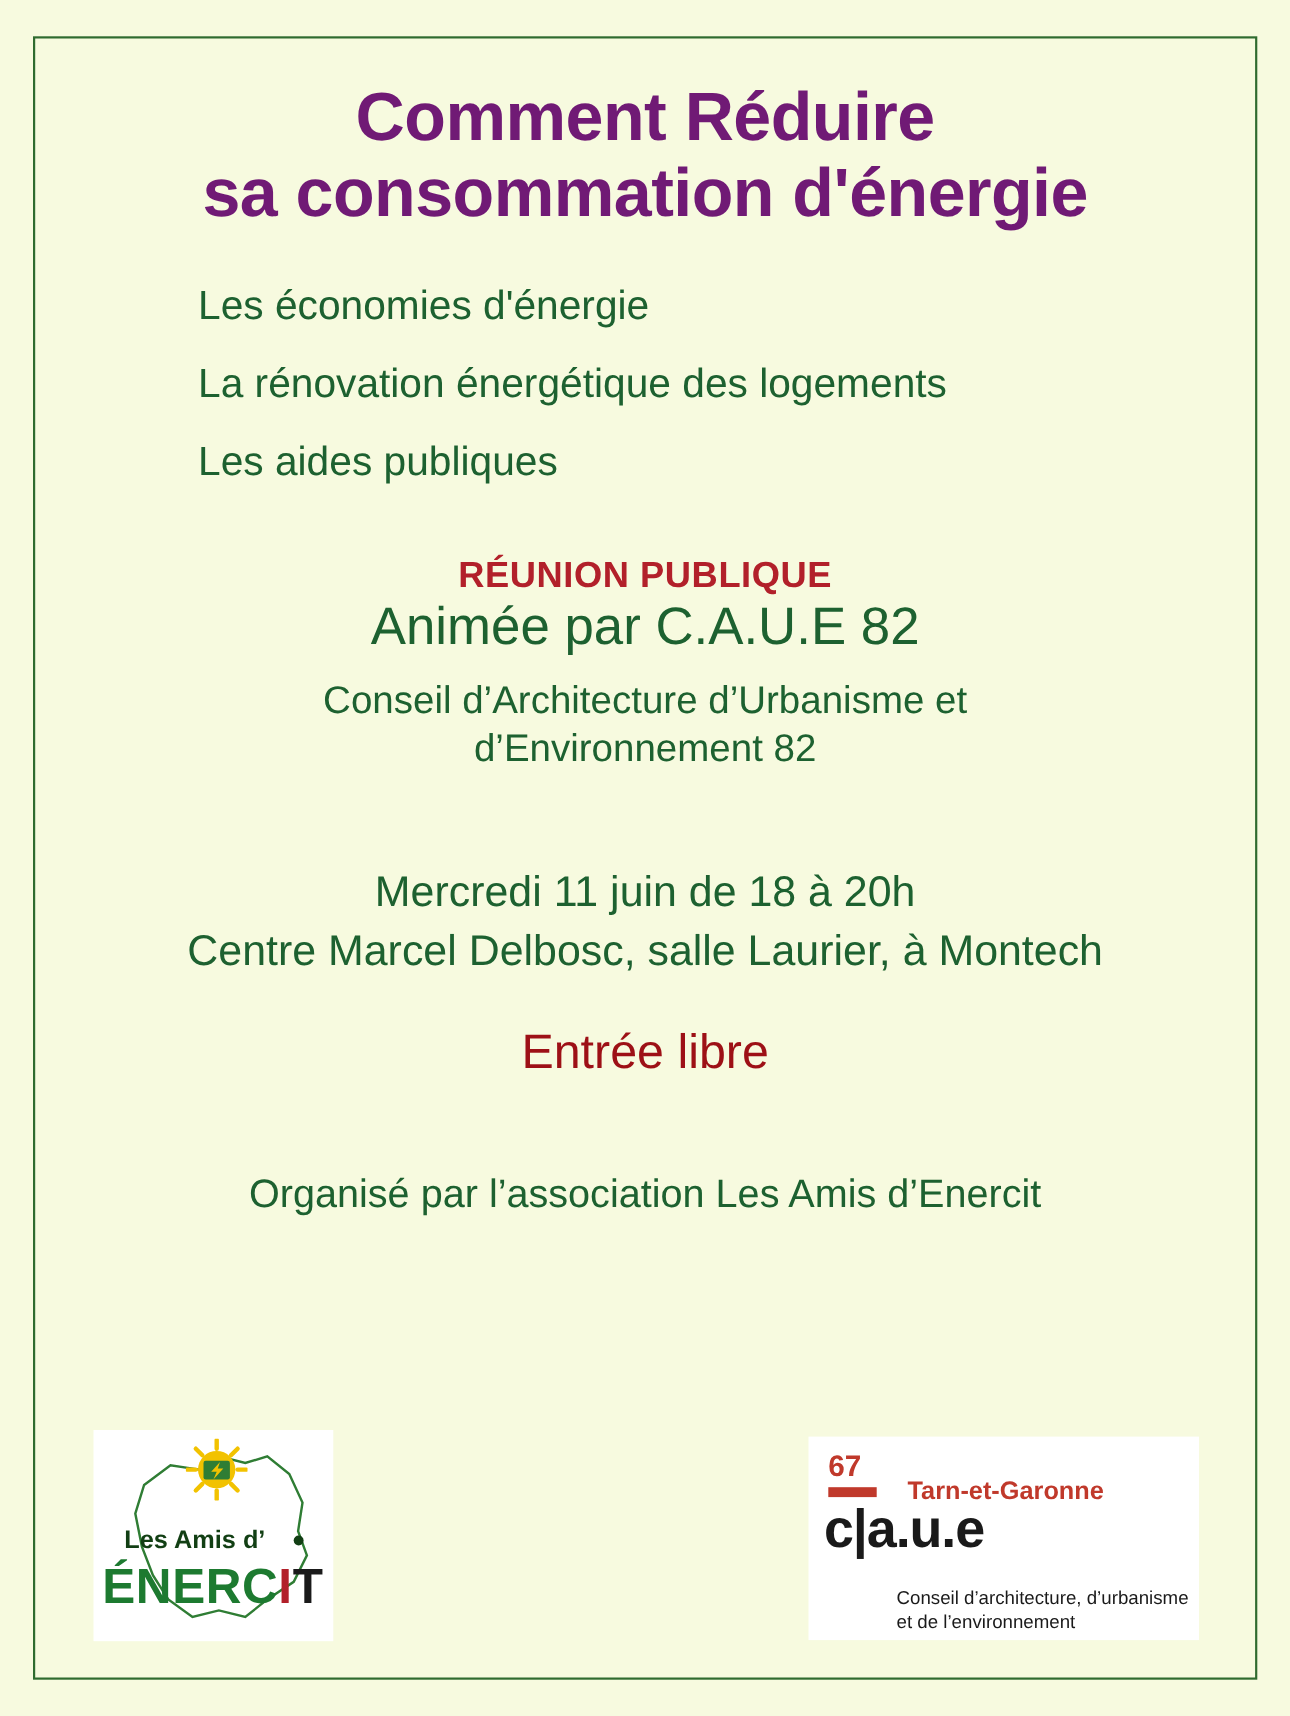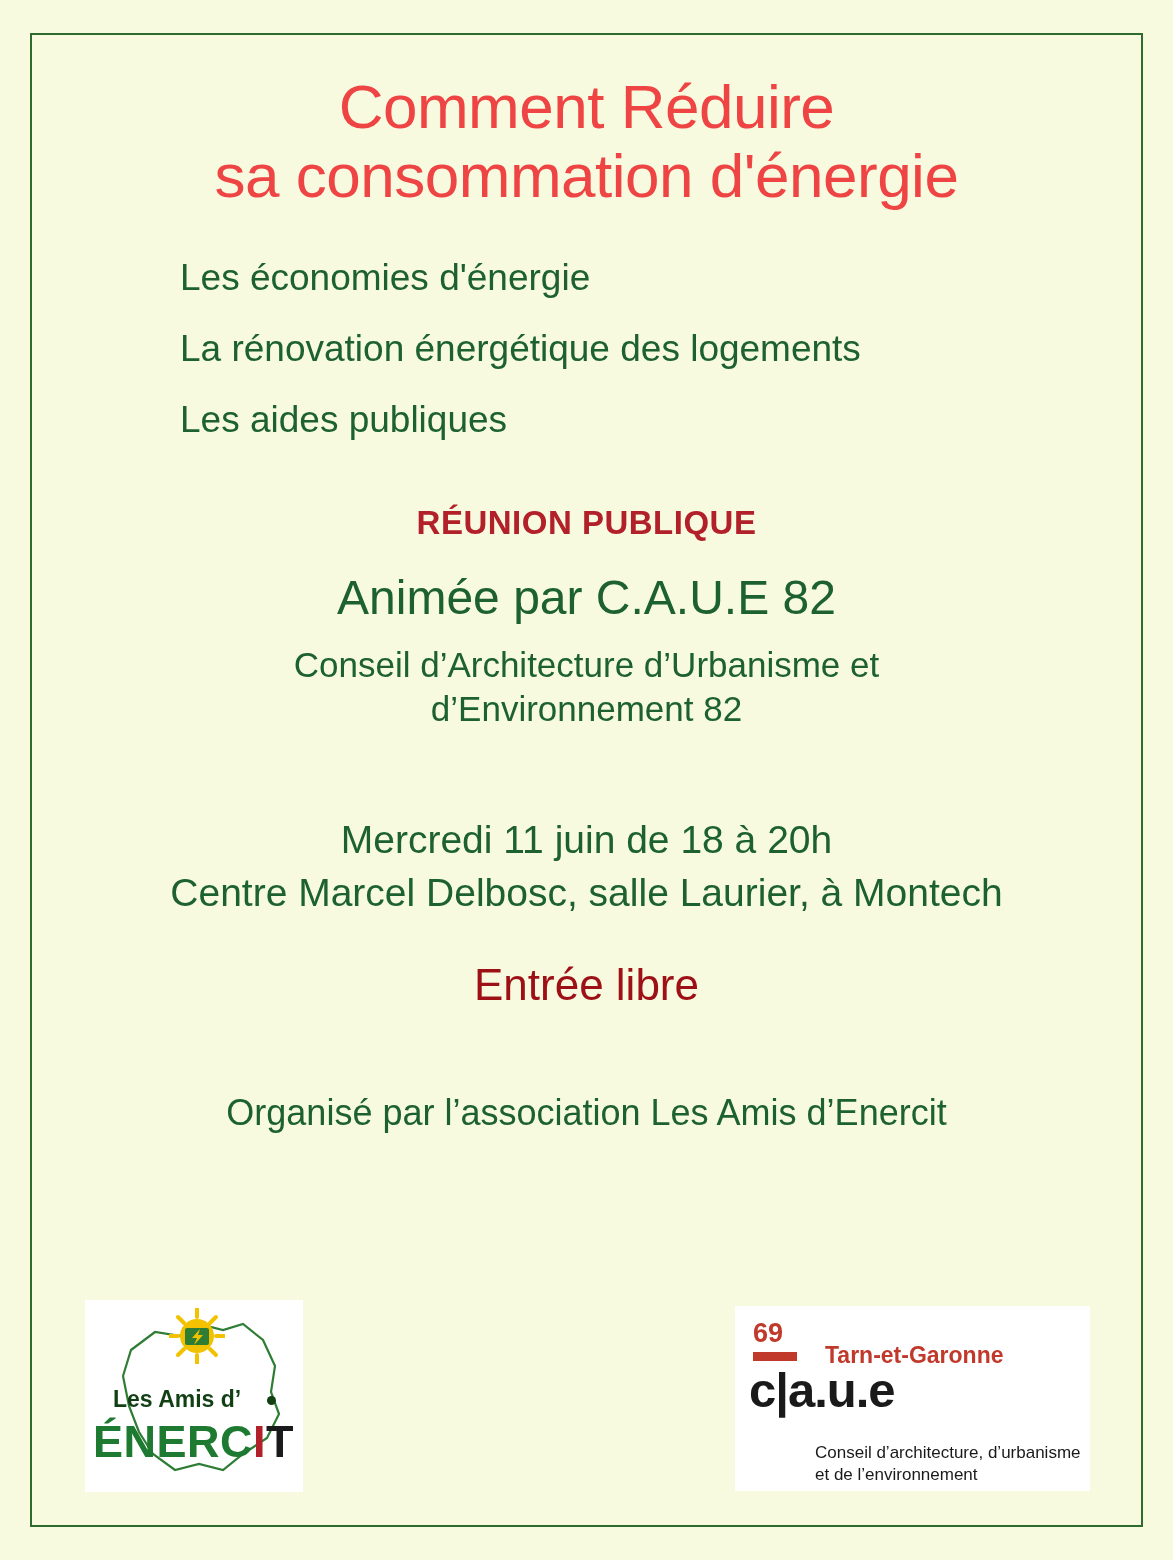--- a/index.html
+++ b/index.html
@@ -29,22 +29,22 @@
     border: 2px solid #2f6b2f;
     box-sizing: border-box;
   }
   .content {
     position: relative;
     z-index: 2;
     padding: 0 60px;
     text-align: center;
   }
   .title {
-    color: #ef4444;
-    font-weight: normal;
+    color: #701a75;
+    font-weight: bold;
     font-size: 62px;
     line-height: 1.12;
     margin: 0;
     padding-top: 72px;
     letter-spacing: -0.5px;
   }
   .title .line2 {
     display: block;
     font-size: 62px;
   }
@@ -62,21 +62,20 @@
     font-weight: 400;
   }
   .reunion {
     margin-top: 66px;
     color: #b2202a;
     font-weight: bold;
     font-size: 33px;
     letter-spacing: 0.5px;
   }
   .anime {
-    margin-top: 28px;
     color: #1d6130;
     font-size: 48px;
   }
   .caue-full {
     margin-top: 18px;
     color: #1d6130;
     font-size: 35px;
     line-height: 1.25;
   }
   .datetime {
@@ -272,21 +271,21 @@
         <circle cx="28" cy="28" r="17" fill="#f2c200"></circle>
         <rect x="16" y="20" width="24" height="17" rx="2" fill="#2f7d34"></rect>
         <path d="M31 21 L23 30 L28 30 L25 37 L34 27 L29 27 Z" fill="#f2c200"></path>
       </svg>
       <div class="enercit-text1">Les Amis d’</div>
       <div class="enercit-dot"></div>
       <div class="enercit-text2"><span class="g">É</span><span class="g">NERC</span><span class="r">I</span><span class="k">T</span></div>
     </div>
 
     <div class="logo-caue">
-      <div class="caue-82">69</div>
+      <div class="caue-82">67</div>
       <div class="caue-bar"></div>
       <div class="caue-dept">Tarn-et-Garonne</div>
       <div class="caue-letters">c|a.u.e</div>
       <div class="caue-sub">
         <div>Conseil d’architecture, d’urbanisme</div>
         <div>et de l’environnement</div>
       </div>
     </div>
 
   </div>

